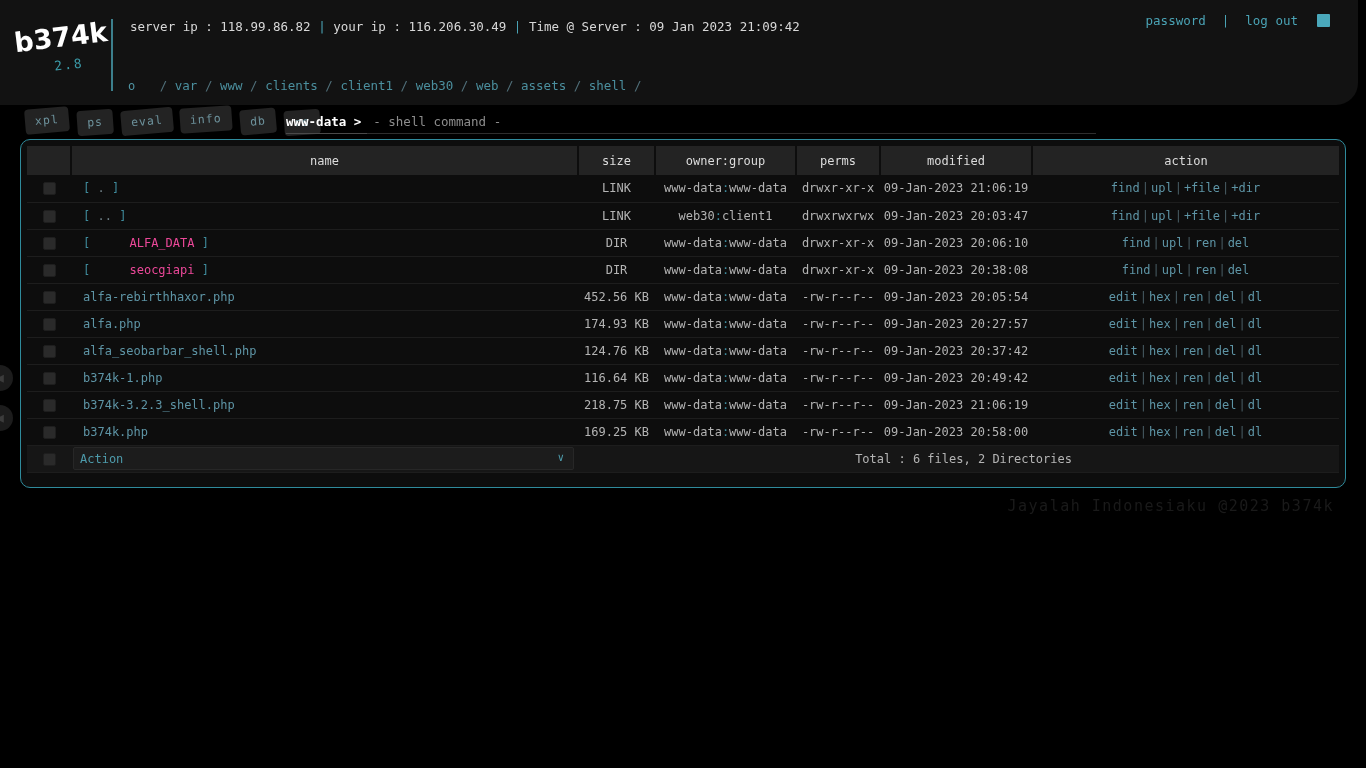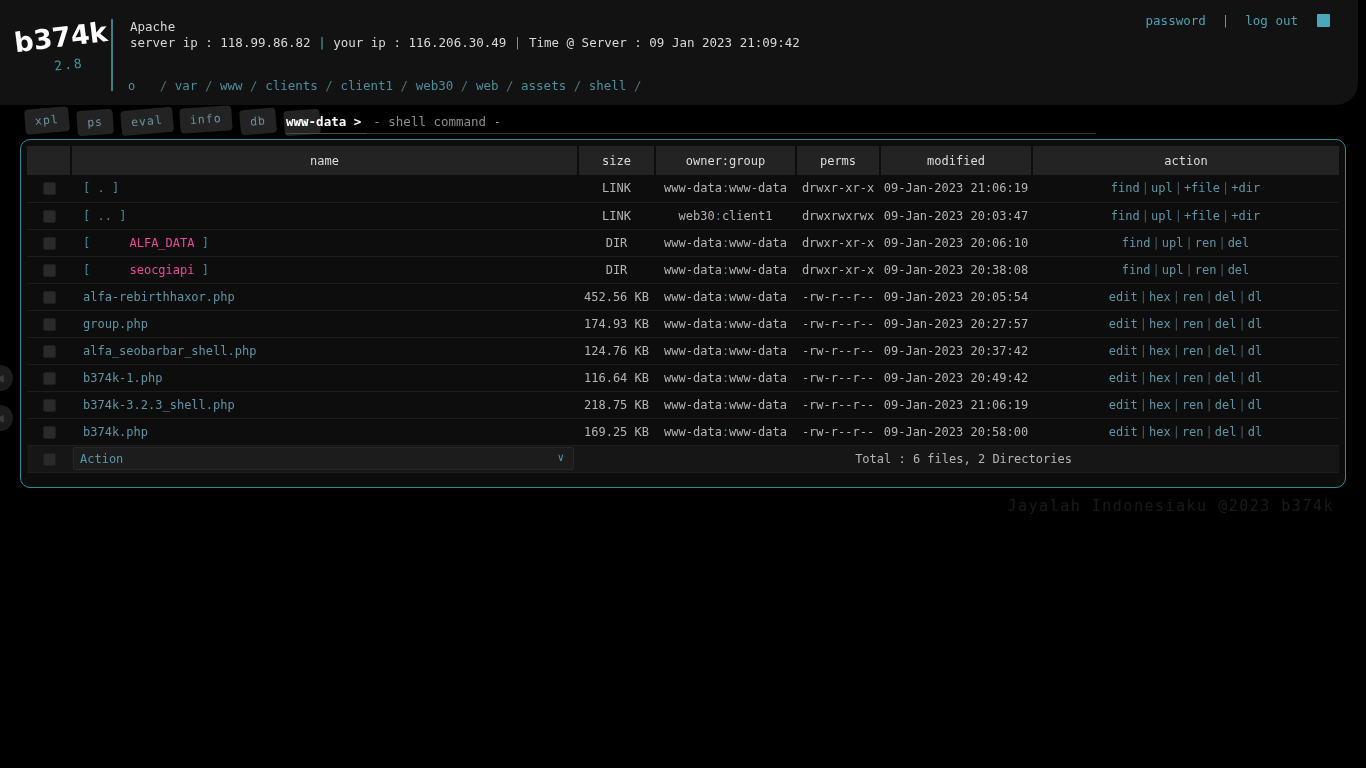--- a/index.html
+++ b/index.html
@@ -296,21 +296,20 @@
 <body>
 
 <div class="header-panel">
 
   <div class="logo-box">
     <span class="logo-text">b374k</span>
     <span class="logo-ver">2.8</span>
   </div>
 
   <div class="sysinfo">
-    <div>Apache</div>
     <div>
       <span>server ip : </span><span>118.99.86.82</span>
       <span class="sep">|</span>
       <span>your ip : </span><span>116.206.30.49</span>
       <span class="sep">|</span>
       <span>Time @ Server : </span><span>09 Jan 2023 21:09:42</span>
     </div>
   </div>
 
   <div class="breadcrumb">
@@ -396,21 +395,21 @@
           <td class="cb"><span class="cbox"></span></td>
           <td class="name"><a href="#" class="fname">alfa-rebirthhaxor.php</a></td>
           <td>452.56 KB</td>
           <td>www-data<span class="ownersep">:</span>www-data</td>
           <td>-rw-r--r--</td>
           <td>09-Jan-2023 20:05:54</td>
           <td><a href="#" class="act">edit</a><span class="actsep">|</span><a href="#" class="act">hex</a><span class="actsep">|</span><a href="#" class="act">ren</a><span class="actsep">|</span><a href="#" class="act">del</a><span class="actsep">|</span><a href="#" class="act">dl</a></td>
         </tr>
         <tr class="row">
           <td class="cb"><span class="cbox"></span></td>
-          <td class="name"><a href="#" class="fname">group.php</a></td>
+          <td class="name"><a href="#" class="fname">alfa.php</a></td>
           <td>174.93 KB</td>
           <td>www-data<span class="ownersep">:</span>www-data</td>
           <td>-rw-r--r--</td>
           <td>09-Jan-2023 20:27:57</td>
           <td><a href="#" class="act">edit</a><span class="actsep">|</span><a href="#" class="act">hex</a><span class="actsep">|</span><a href="#" class="act">ren</a><span class="actsep">|</span><a href="#" class="act">del</a><span class="actsep">|</span><a href="#" class="act">dl</a></td>
         </tr>
         <tr class="row">
           <td class="cb"><span class="cbox"></span></td>
           <td class="name"><a href="#" class="fname">alfa_seobarbar_shell.php</a></td>
           <td>124.76 KB</td>

